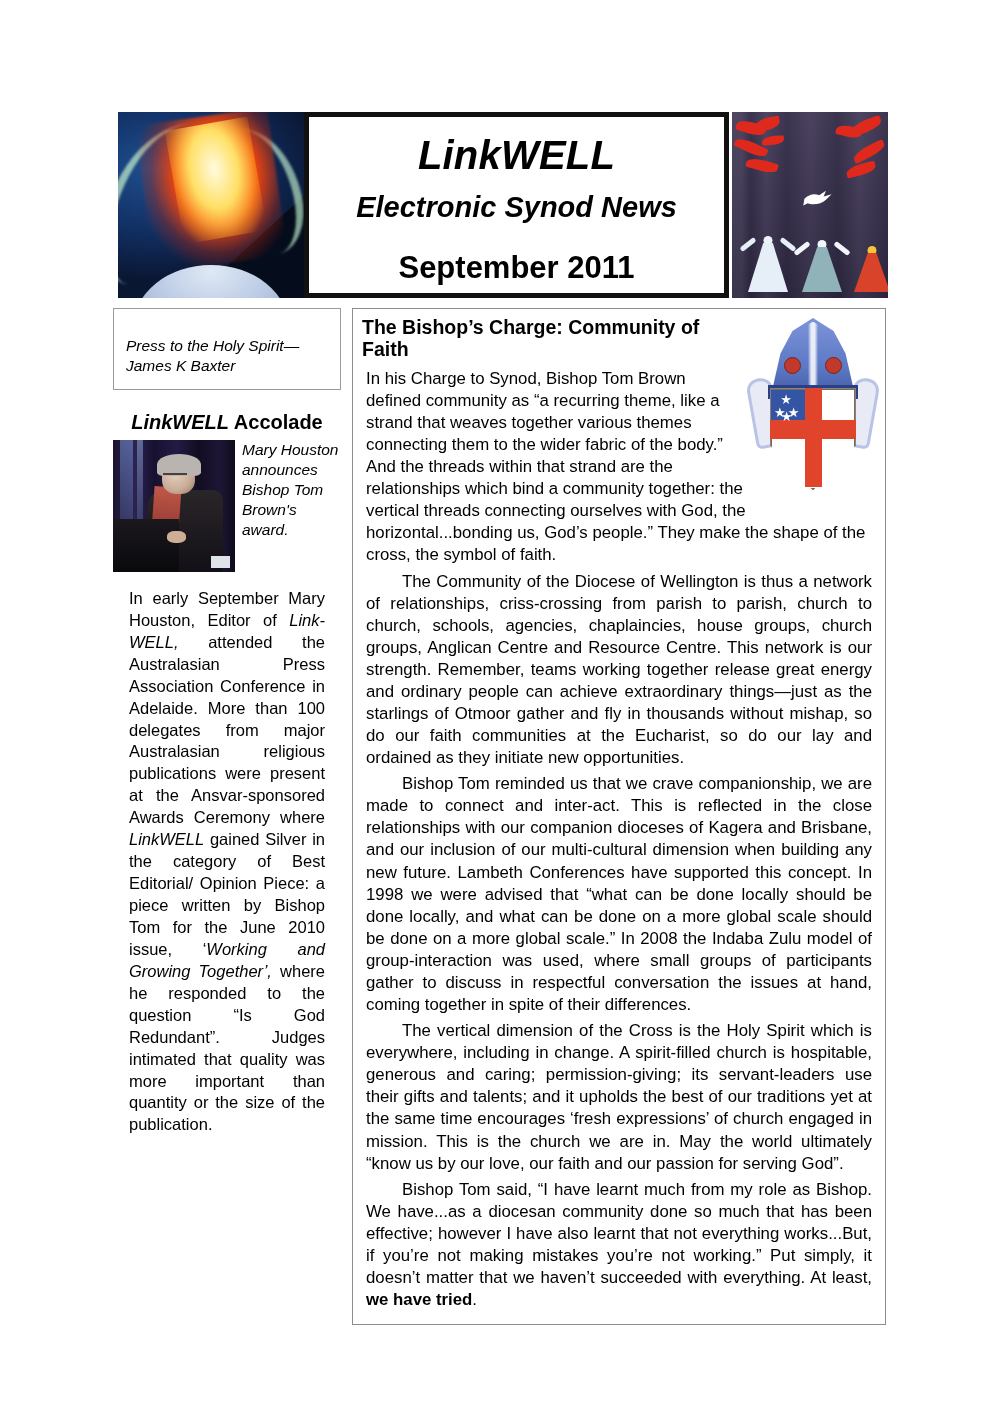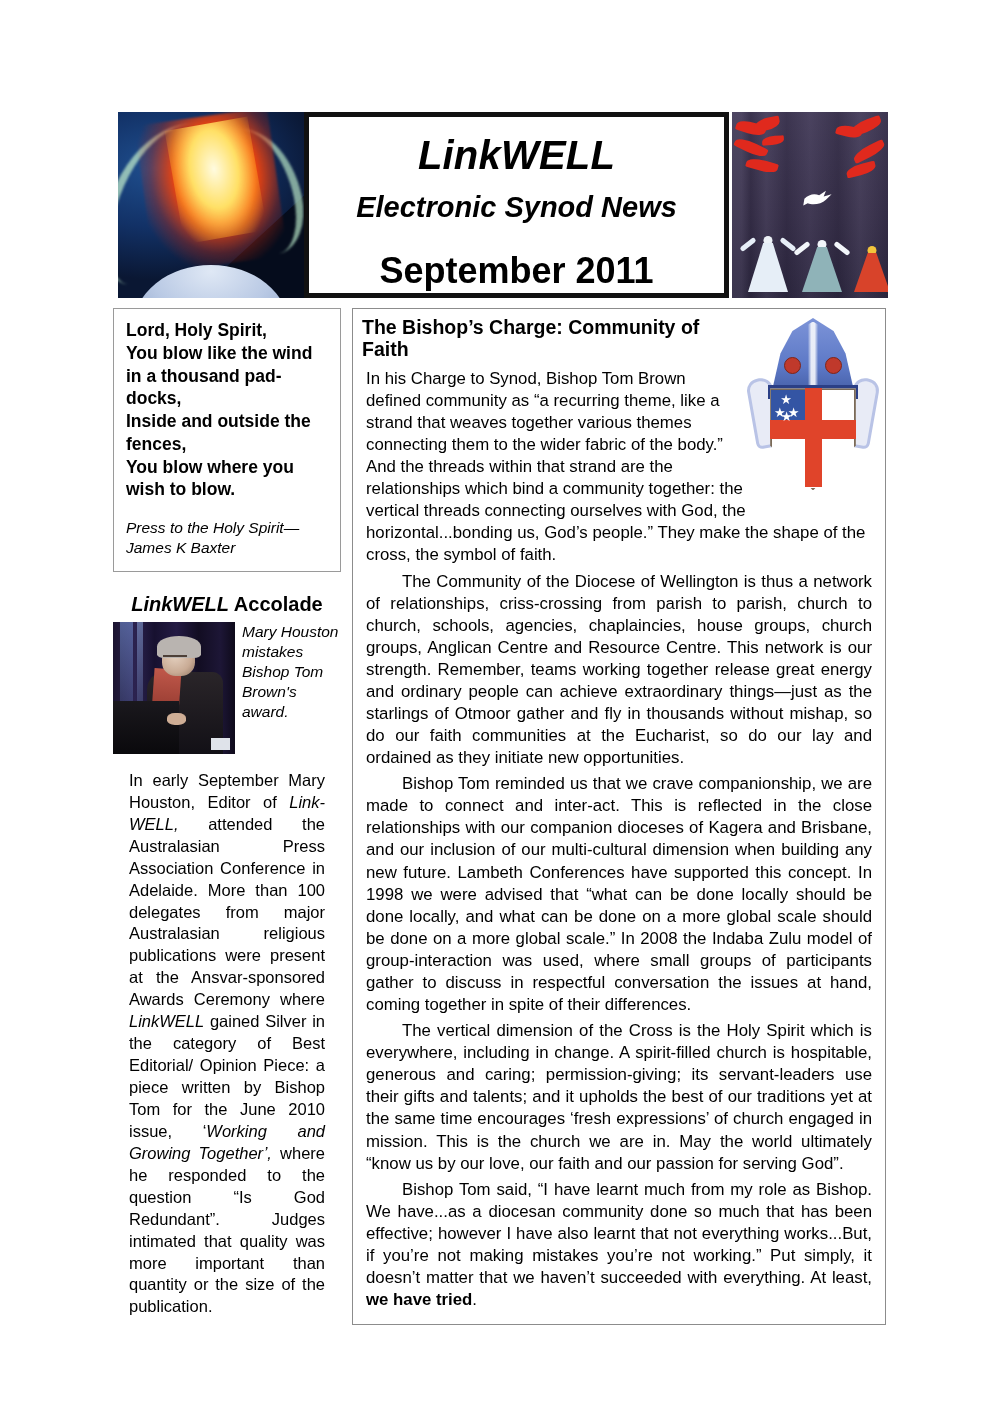--- a/index.html
+++ b/index.html
@@ -118,21 +118,21 @@
     line-height: 1.1;
   }
   .mast-title .t2 {
     font-size: 29px;
     font-weight: bold;
     font-style: italic;
     margin-top: 14px;
     line-height: 1.15;
   }
   .mast-title .t3 {
-    font-size: 36px;
+    font-size: 31px;
     font-weight: bold;
     margin-top: 26px;
     line-height: 1.15;
   }
 
   .mast-art-right {
     width: 156px;
     height: 186px;
     flex: 0 0 156px;
     position: relative;
@@ -466,28 +466,20 @@
       <div class="figure" style="left:122px; width:36px; height:46px;">
         <div class="head" style="background:#f3c53c;"></div>
         <div class="body" style="background:#d8432a;"></div>
       </div>
     </div>
   </div>
 
   <div class="left-col">
 
     <div class="poem-box">
-      <div class="poem-lines">Lord, Holy Spirit,
-You blow like the wind
-in a thousand pad-
-docks,
-Inside and outside the
-fences,
-You blow where you
-wish to blow.</div>
       <div class="poem-attrib">Press to the Holy Spirit—
 James K Baxter</div>
     </div>
 
     <div class="accolade-head">
       <span class="brand">LinkWELL</span><span> Accolade</span>
     </div>
 
     <div class="accolade-row">
       <div class="photo">
@@ -496,21 +488,21 @@
         <div class="beam2"></div>
         <div class="torso"></div>
         <div class="scarf"></div>
         <div class="person-head"></div>
         <div class="hair"></div>
         <div class="glasses"></div>
         <div class="podium"></div>
         <div class="hands"></div>
         <div class="laptop"></div>
       </div>
-      <div class="caption">Mary Houston mistakes Bishop Tom Brown's award.</div>
+      <div class="caption">Mary Houston announces Bishop Tom Brown's award.</div>
     </div>
 
     <div class="left-body">
       <p><span id="accolade-rich"><span>In early September Mary Houston, Editor of </span><i>Link-WELL,</i><span> attended the Australasian Press Association Conference in Adelaide.  More than 100 delegates from major Australasian religious publications were present at the Ansvar-sponsored Awards Ceremony where </span><i>LinkWELL</i><span> gained Silver in the category of Best Editorial/ Opinion Piece: a piece written by Bishop Tom for the June 2010 issue, ‘</span><i>Working and Growing Together’,</i><span> where he responded to the question “Is God Redundant”.  Judges intimated that quality was more important than quantity or the size of the publication.</span></span></p>
     </div>
   </div>
 
   <div class="article">
 
     <div class="crest">

